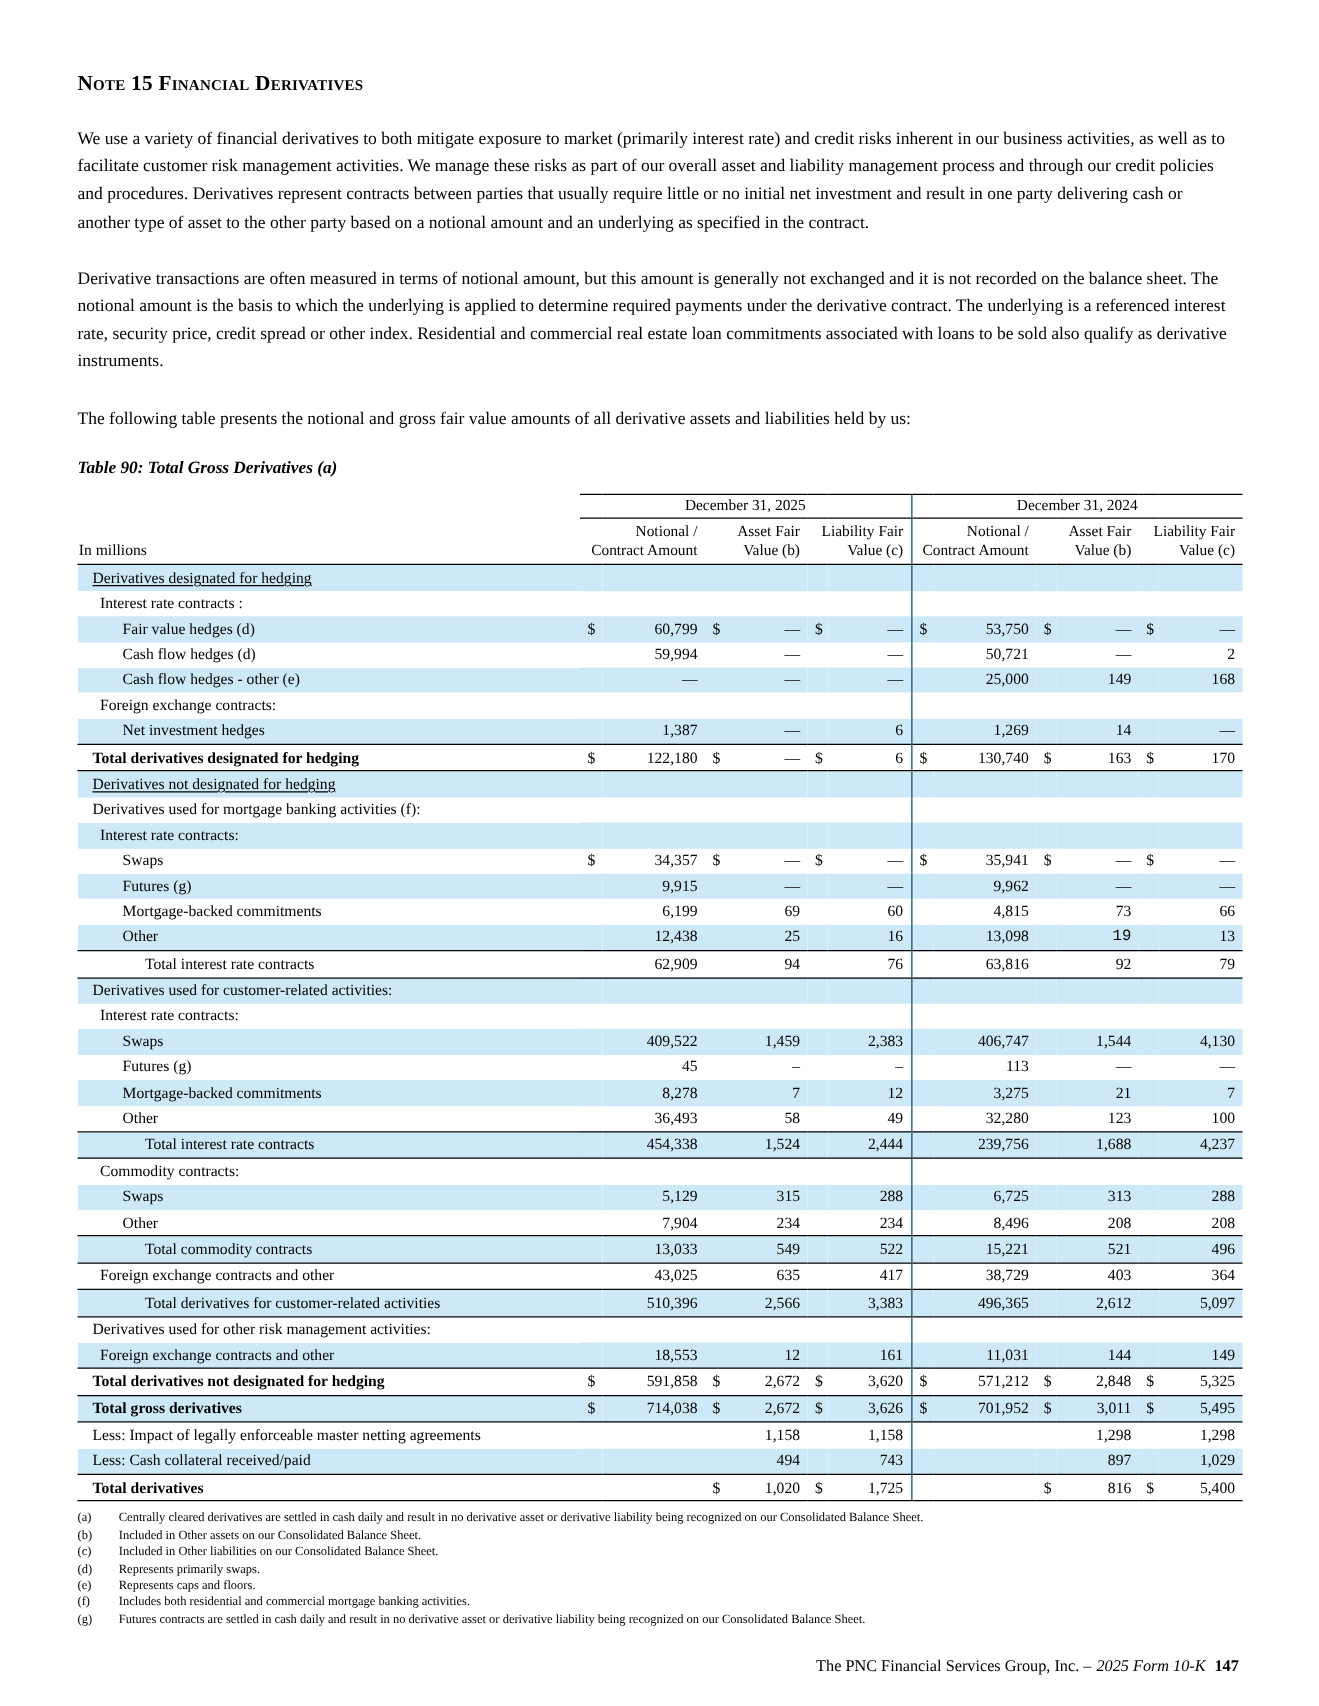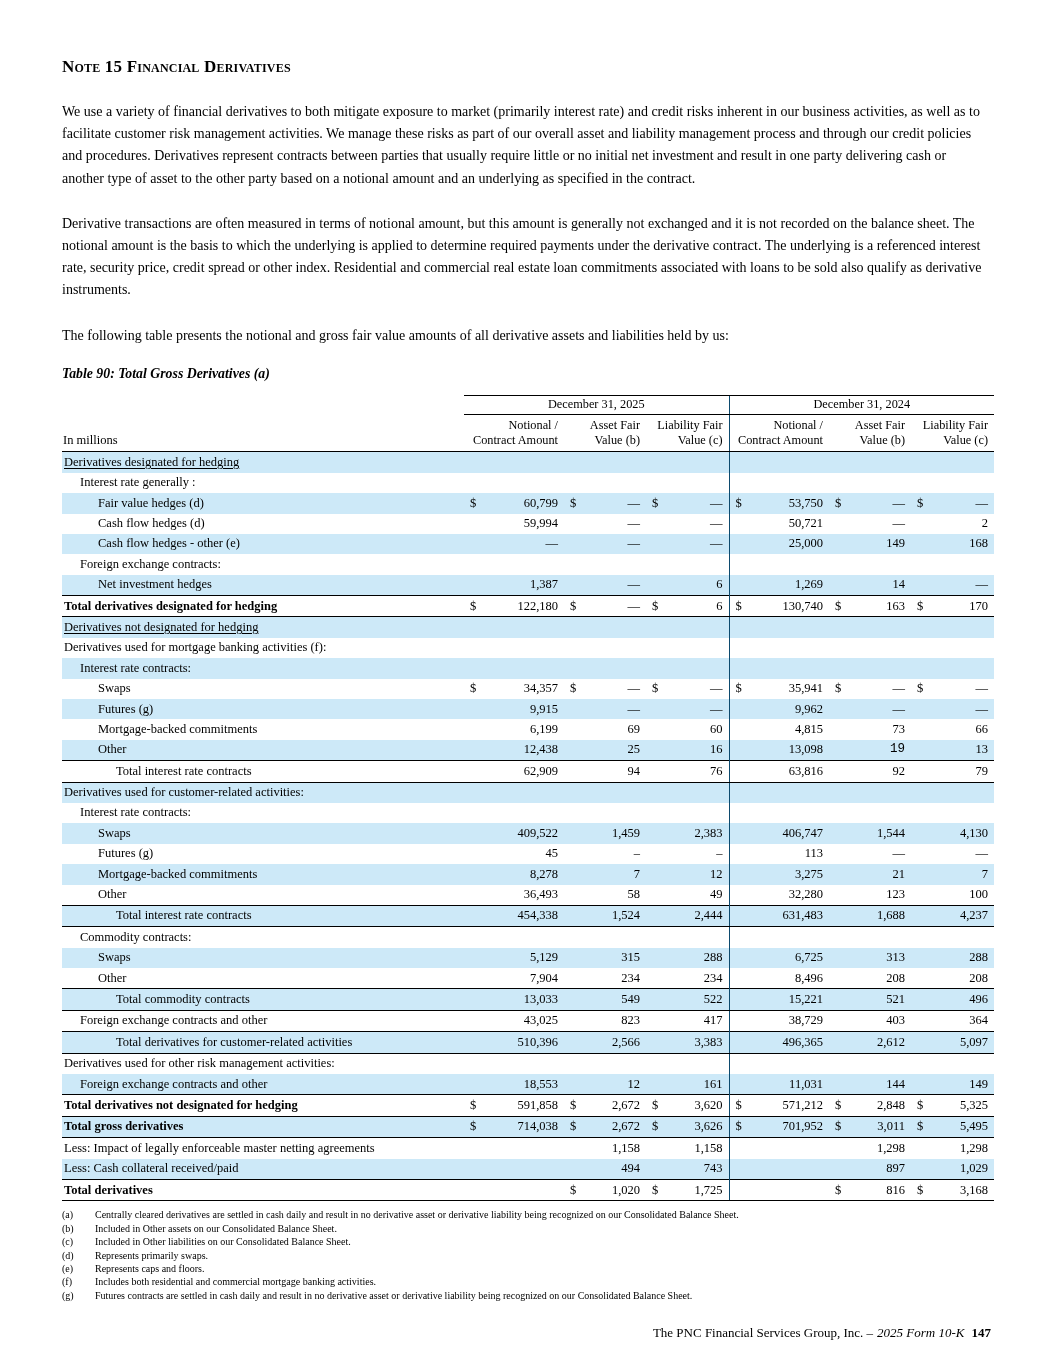--- a/index.html
+++ b/index.html
@@ -35,21 +35,21 @@
   th.nolabel { border:none; }
   tr.subhead th { border-bottom:1px solid #000; vertical-align:bottom; }
   th.colhead {
     text-align:right; white-space:pre-line; font-size:12.3px;
     padding:3px 6px 3px 0; line-height:15px;
   }
   th.inmillions { text-align:left; padding:0 0 3px 1px; font-size:12.5px; }
   .divider { border-left:1px solid #0c4a6e; }
   tbody td { padding:2.5px 0 2.4px 0; vertical-align:bottom; }
   td.label { text-align:left; overflow:hidden; white-space:nowrap; }
-  td.label.ind0 { padding-left:2px; }
+  td.label.ind0 { padding-left:12px; }
   td.label.ind1 { padding-left:18px; }
   td.label.ind2 { padding-left:36px; }
   td.label.ind3 { padding-left:54px; }
   td.label.bold { font-weight:bold; }
   td.cur { text-align:left; padding-left:6px; }
   td.val { text-align:right; padding-right:6px; }
   span.ul { text-decoration:underline; text-underline-offset:2px; }
   tr.bt td { border-top:1px solid #000; }
   tr.bb td { border-bottom:1px solid #000; }
   .footnotes { margin-top:7px; }
@@ -124,21 +124,21 @@
           <td class="cur" style="background: rgb(205, 233, 248);"></td>
           <td class="val" style="background: rgb(205, 233, 248);"></td>
           <td class="cur divider" style="background: rgb(205, 233, 248);"></td>
           <td class="val" style="background: rgb(205, 233, 248);"></td>
           <td class="cur" style="background: rgb(205, 233, 248);"></td>
           <td class="val" style="background: rgb(205, 233, 248);"></td>
           <td class="cur" style="background: rgb(205, 233, 248);"></td>
           <td class="val" style="background: rgb(205, 233, 248);"></td>
         </tr>
         <tr>
-          <td class="label ind1">Interest rate generally :</td>
+          <td class="label ind1">Interest rate contracts :</td>
           <td class="cur"></td>
           <td class="val"></td>
           <td class="cur"></td>
           <td class="val"></td>
           <td class="cur"></td>
           <td class="val"></td>
           <td class="cur divider"></td>
           <td class="val"></td>
           <td class="cur"></td>
           <td class="val"></td>
@@ -447,21 +447,21 @@
         </tr>
         <tr class="bt bb">
           <td class="label ind3" style="background: rgb(205, 233, 248);">Total interest rate contracts</td>
           <td class="cur" style="background: rgb(205, 233, 248);"></td>
           <td class="val" style="background: rgb(205, 233, 248);">454,338</td>
           <td class="cur" style="background: rgb(205, 233, 248);"></td>
           <td class="val" style="background: rgb(205, 233, 248);">1,524</td>
           <td class="cur" style="background: rgb(205, 233, 248);"></td>
           <td class="val" style="background: rgb(205, 233, 248);">2,444</td>
           <td class="cur divider" style="background: rgb(205, 233, 248);"></td>
-          <td class="val" style="background: rgb(205, 233, 248);">631,483</td>
+          <td class="val" style="background: rgb(205, 233, 248);">239,756</td>
           <td class="cur" style="background: rgb(205, 233, 248);"></td>
           <td class="val" style="background: rgb(205, 233, 248);">1,688</td>
           <td class="cur" style="background: rgb(205, 233, 248);"></td>
           <td class="val" style="background: rgb(205, 233, 248);">4,237</td>
         </tr>
         <tr>
           <td class="label ind1">Commodity contracts:</td>
           <td class="cur"></td>
           <td class="val"></td>
           <td class="cur"></td>
@@ -518,21 +518,21 @@
           <td class="cur" style="background: rgb(205, 233, 248);"></td>
           <td class="val" style="background: rgb(205, 233, 248);">521</td>
           <td class="cur" style="background: rgb(205, 233, 248);"></td>
           <td class="val" style="background: rgb(205, 233, 248);">496</td>
         </tr>
         <tr>
           <td class="label ind1">Foreign exchange contracts and other</td>
           <td class="cur"></td>
           <td class="val">43,025</td>
           <td class="cur"></td>
-          <td class="val">823</td>
+          <td class="val">635</td>
           <td class="cur"></td>
           <td class="val">417</td>
           <td class="cur divider"></td>
           <td class="val">38,729</td>
           <td class="cur"></td>
           <td class="val">403</td>
           <td class="cur"></td>
           <td class="val">364</td>
         </tr>
         <tr class="bt bb">
@@ -646,21 +646,21 @@
           <td class="val"></td>
           <td class="cur">$</td>
           <td class="val">1,020</td>
           <td class="cur">$</td>
           <td class="val">1,725</td>
           <td class="cur divider"></td>
           <td class="val"></td>
           <td class="cur">$</td>
           <td class="val">816</td>
           <td class="cur">$</td>
-          <td class="val">3,168</td>
+          <td class="val">5,400</td>
         </tr>
       </tbody>
   </table>
 
   <div class="footnotes">
       <div class="fn">
         <span class="fn-marker">(a)</span>
         <span class="fn-text">Centrally cleared derivatives are settled in cash daily and result in no derivative asset or derivative liability being recognized on our Consolidated Balance Sheet.</span>
       </div>
       <div class="fn">

